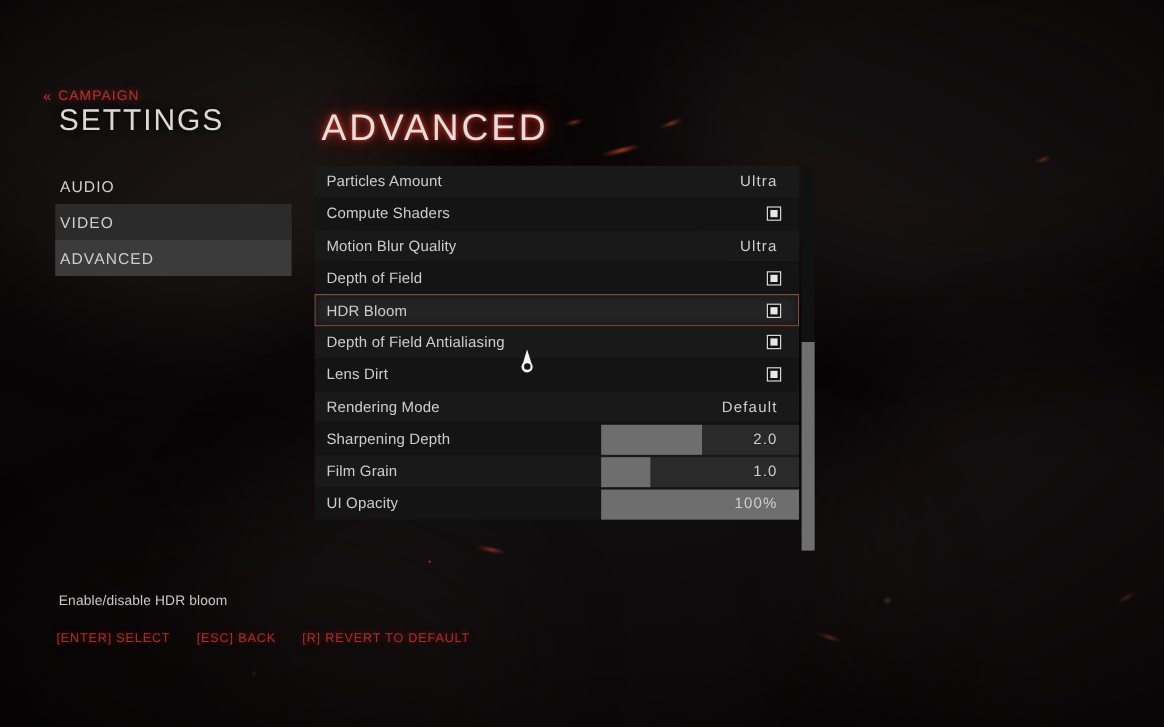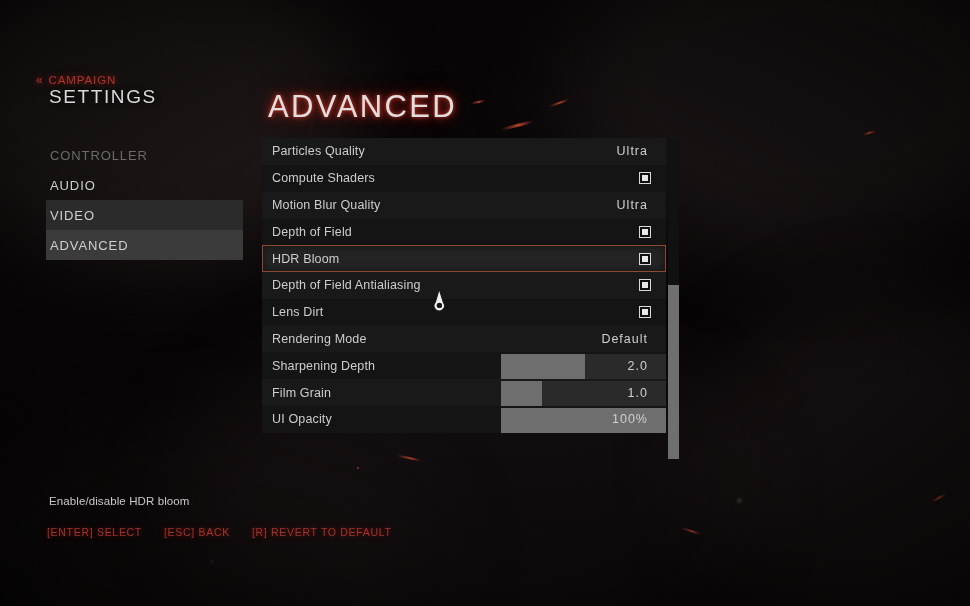--- a/index.html
+++ b/index.html
@@ -40,21 +40,21 @@
   
   #back-link {
     position:absolute; left:36px; top:74px;
     display:flex; align-items:center; gap:5px;
     color:#b3342c; font-size:11.5px; letter-spacing:.9px;
     text-shadow:0 0 6px rgba(190,45,35,.65);
   }
   #back-link .chev { font-size:12px; line-height:1; position:relative; top:-.5px; }
   #settings-title {
     position:absolute; left:49px; top:86px;
-    color:#d9d9d9; font-size:19px; letter-spacing:1.6px;
+    color:#d9d9d9; font-size:25px; letter-spacing:1.6px;
     text-shadow:0 0 7px rgba(0,0,0,.9);
   }
 
   
   #sidebar { position:absolute; left:46px; top:140px; width:197px; }
   .nav-item {
     height:30px; display:flex; align-items:center;
     padding-left:4px; color:#cfcfcf;
     font-size:13px; letter-spacing:.9px; margin-bottom:0;
   }
@@ -168,40 +168,37 @@
   <div class="vig"></div>
 </div>
 
 <div id="back-link">
   <span class="chev">«</span>
   <span>CAMPAIGN</span>
 </div>
 <div id="settings-title">SETTINGS</div>
 
 <div id="sidebar">
-    <div class="nav-item disabled">
-      <span>CONTROLLER</span>
-    </div>
     <div class="nav-item">
       <span>AUDIO</span>
     </div>
     <div class="nav-item active-dim">
       <span>VIDEO</span>
     </div>
     <div class="nav-item active">
       <span>ADVANCED</span>
     </div>
   </div>
 
 <div id="page-title">ADVANCED</div>
 
 <div id="settings-panel">
   <div id="rows-viewport">
       <div class="row odd">
-        <div class="row-label">Particles Quality</div>
+        <div class="row-label">Particles Amount</div>
         <div class="row-value">Ultra</div>
       </div>
       <div class="row even">
         <div class="row-label">Compute Shaders</div>
         <div class="checkbox">
           <div class="tick"></div>
         </div>
       </div>
       <div class="row odd">
         <div class="row-label">Motion Blur Quality</div>

